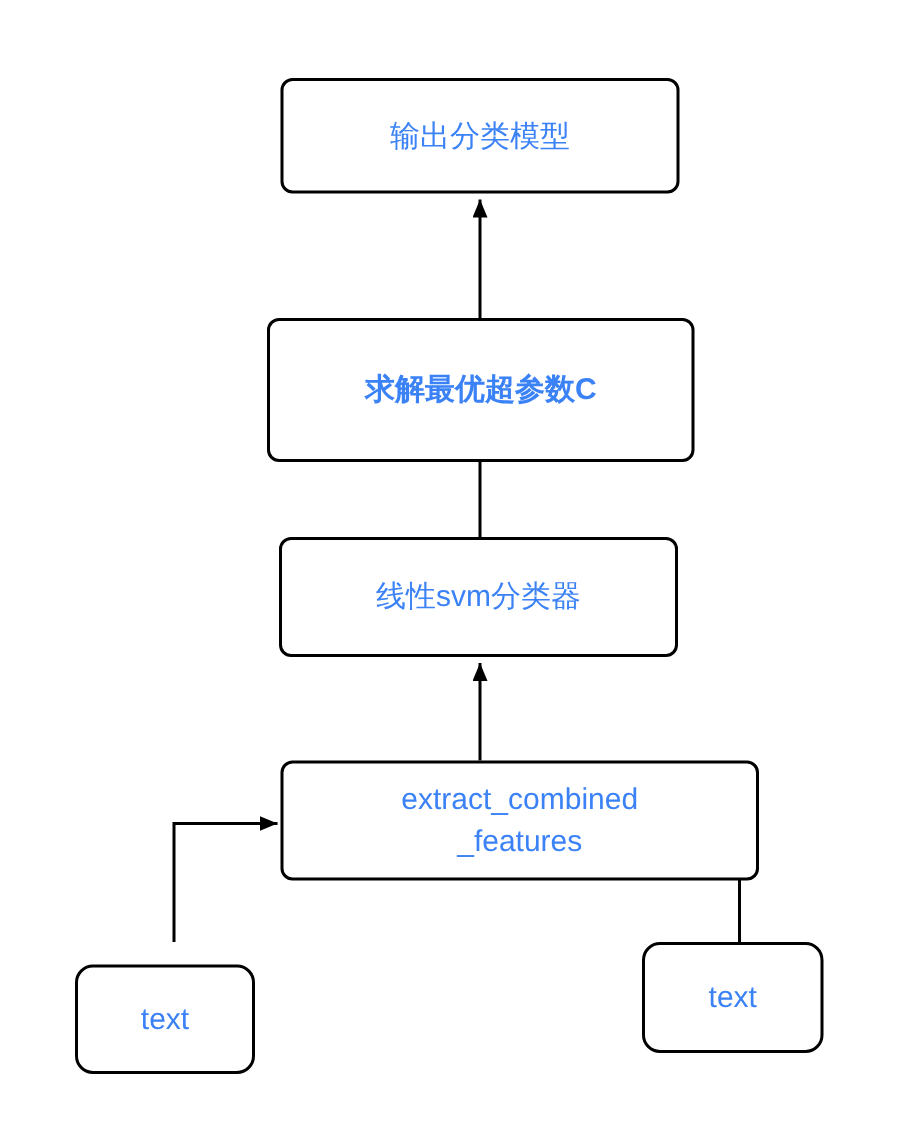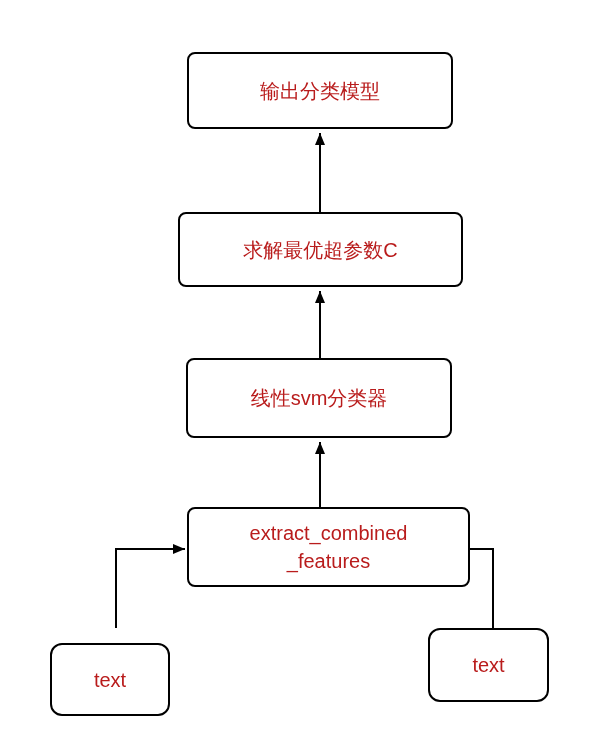--- a/index.html
+++ b/index.html
@@ -7,21 +7,21 @@
     padding: 0;
     background: #ffffff;
   }
   .canvas {
     position: relative;
     width: 602px;
     height: 754px;
     background: #ffffff;
     font-family: "Liberation Sans", "DejaVu Sans", sans-serif;
     font-size: 20px;
-    color: #b91c1c;
+    color: #3b82f6;
     overflow: hidden;
   }
   .connectors {
     position: absolute;
     left: 0;
     top: 0;
     width: 602px;
     height: 754px;
     pointer-events: none;
   }
@@ -33,23 +33,23 @@
     background: #ffffff;
     display: flex;
     flex-direction: column;
     align-items: center;
     justify-content: center;
     text-align: center;
     line-height: 1.4;
     white-space: nowrap;
   }
   .n-output  { left: 187px; top: 52px;  width: 266px; height: 77px; }
-  .n-findmax { left: 178px; top: 212px; width: 285px; height: 75px; }
+  .n-findmax { left: 178px; top: 212px; width: 285px; height: 96px; font-weight: bold; }
   .n-svm     { left: 186px; top: 358px; width: 266px; height: 80px; }
-  .n-extract { left: 187px; top: 507px; width: 283px; height: 80px; }
+  .n-extract { left: 187px; top: 507px; width: 319px; height: 80px; }
   .n-text    { left: 50px;  top: 628px; width: 120px; height: 73px; border-radius: 12px; margin-top: 15px; }
   .n-label   { left: 428px; top: 628px; width: 121px; height: 74px; border-radius: 12px; }
   .node-line { display: block; }
 </style>
 </head>
 <body>
 
 <div class="canvas">
 
   <svg class="connectors" viewBox="0 0 602 754" xmlns="http://www.w3.org/2000/svg">

